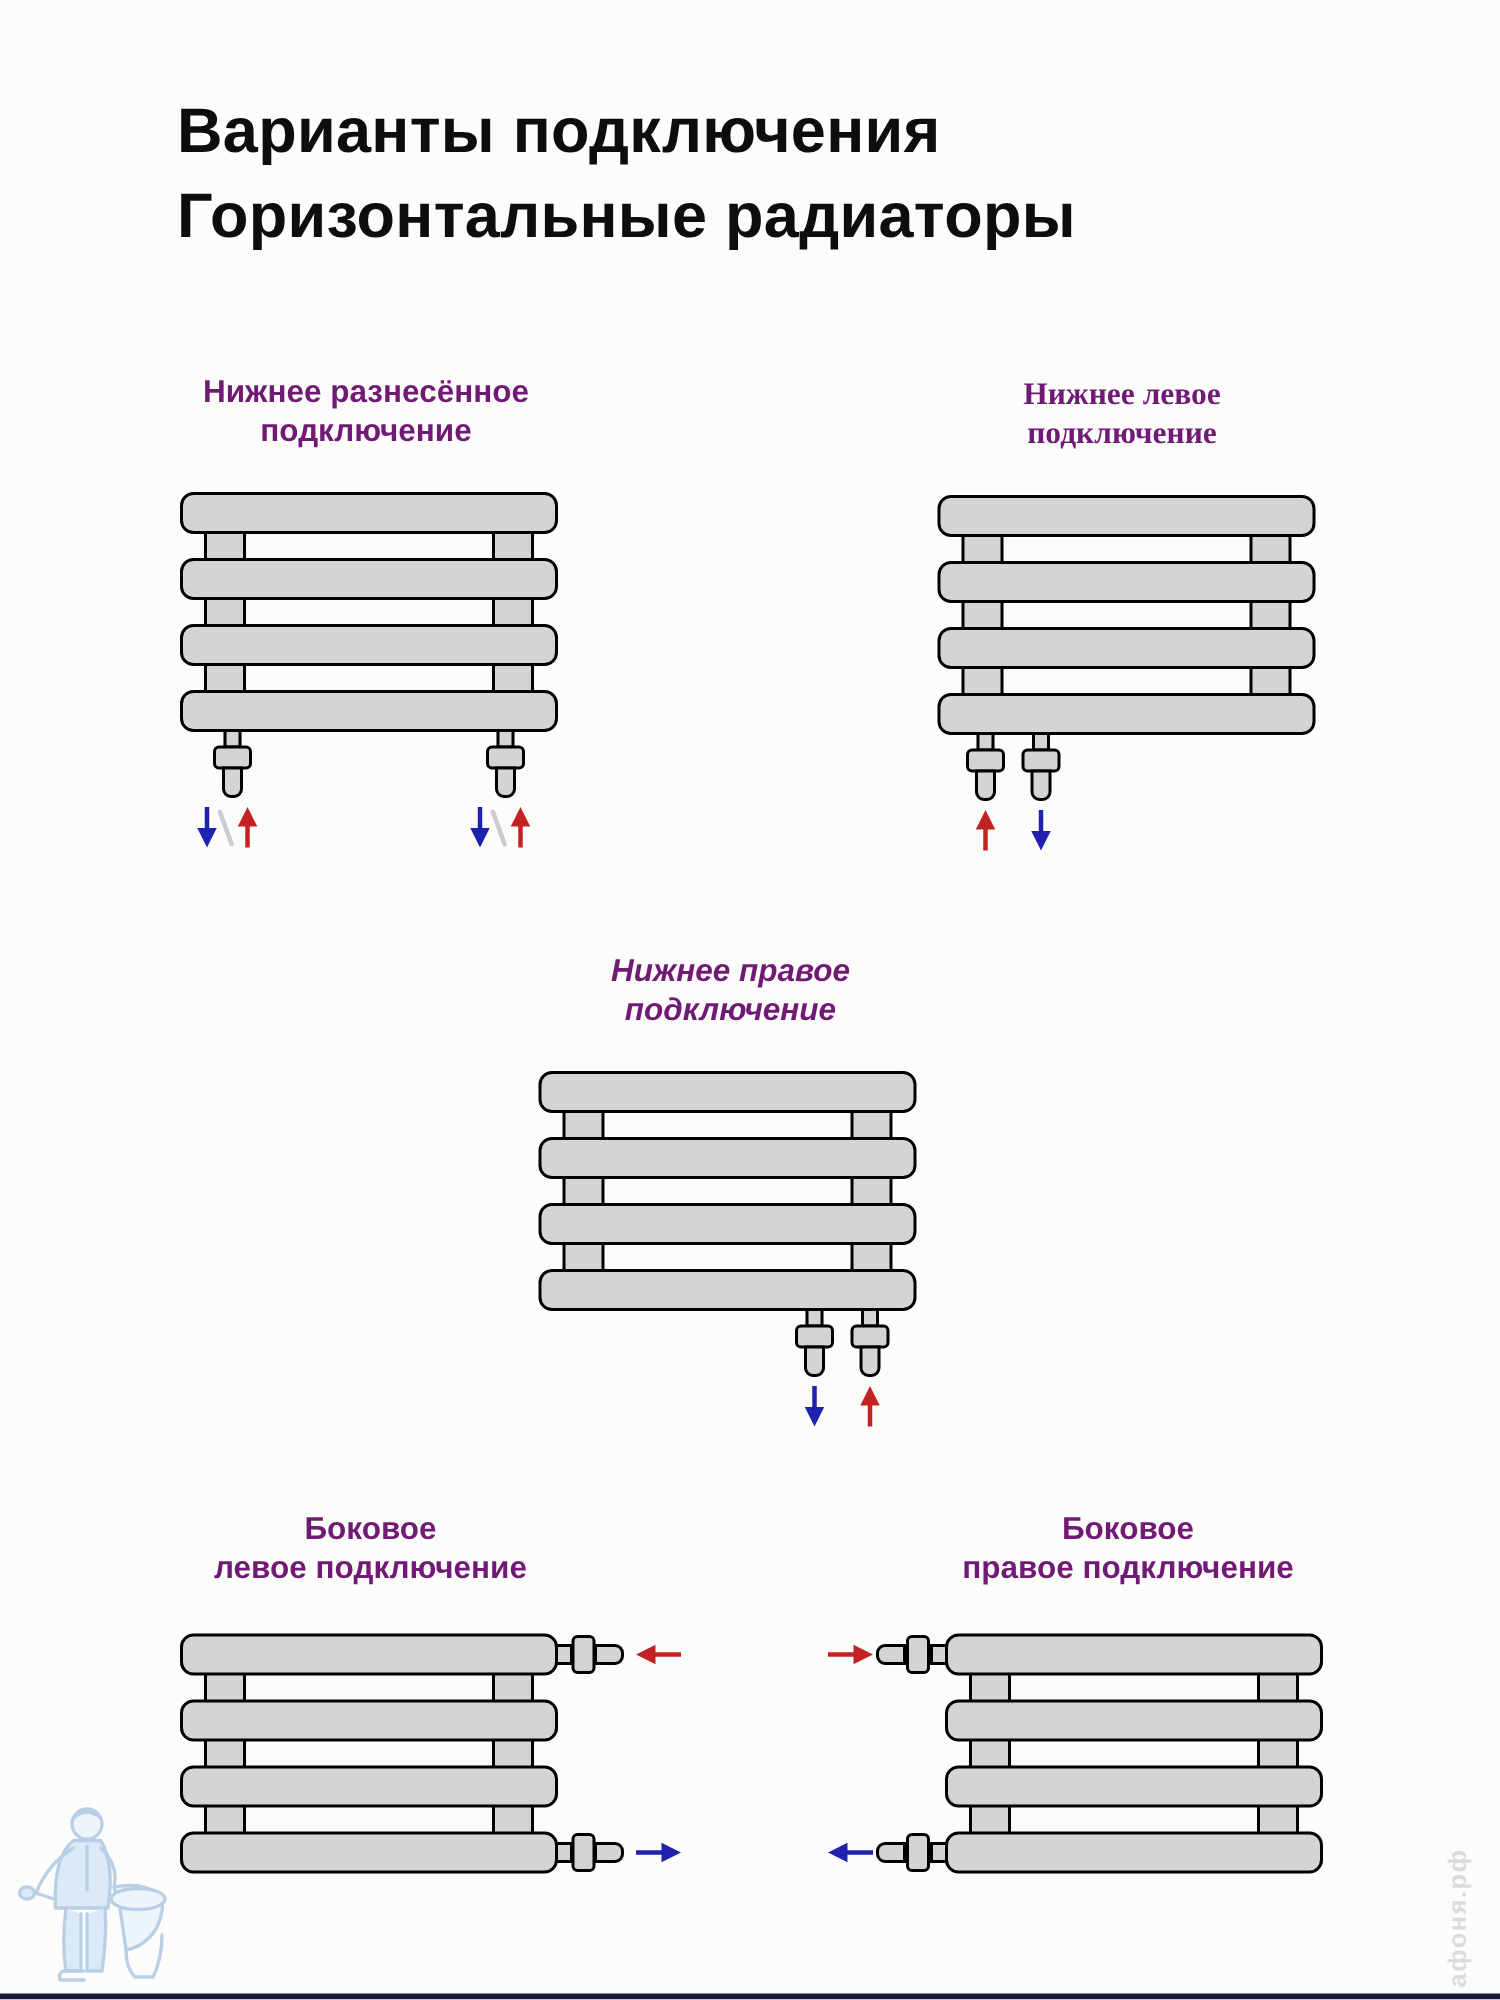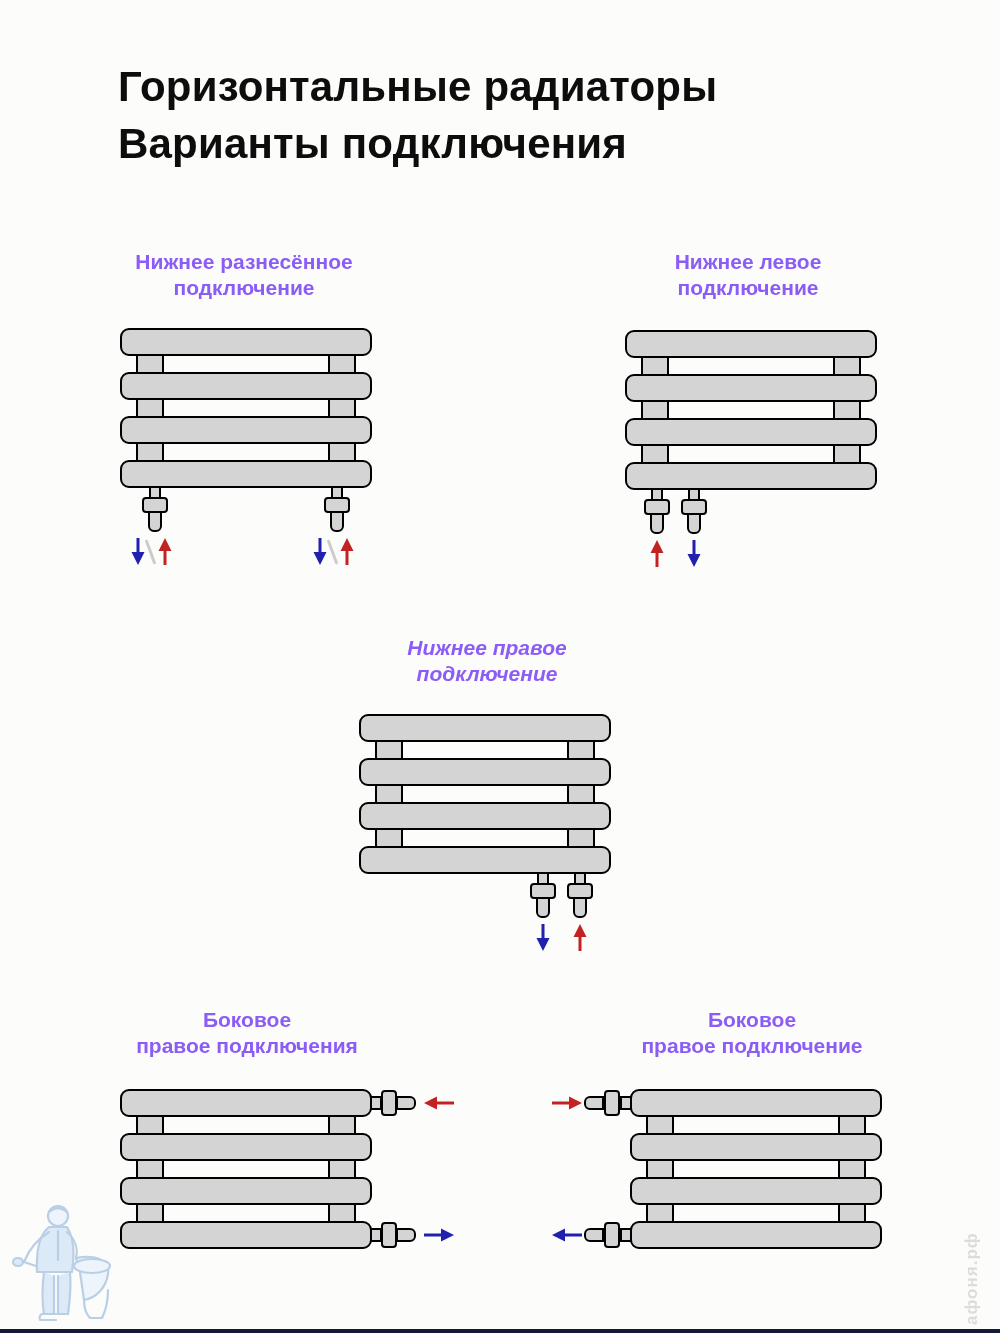--- a/index.html
+++ b/index.html
@@ -9,21 +9,21 @@
     font-family:"Liberation Sans", sans-serif;
     color:#0d0d0d;
   }
   .abs{position:absolute;}
   .title{
     left:118px;top:58px;width:820px;
     font-size:42px;font-weight:700;line-height:57px;letter-spacing:.2px;
   }
   .dlabel{
     width:300px;text-align:center;
-    font-size:21px;font-weight:700;line-height:26px;color:#8b5cf6;
+    font-size:21px;font-weight:700;line-height:26px;color:#701a75;
   }
   .radiator{width:252px;height:160px;}
   .bar{
     position:absolute;left:0;width:252px;height:28px;box-sizing:border-box;
     background:#d4d4d4;border:2px solid #000;border-radius:9px;z-index:2;
   }
   .b1{top:0}.b2{top:44px}.b3{top:88px}.b4{top:132px}
   .post{
     position:absolute;top:14px;width:28px;height:132px;box-sizing:border-box;
     background:#d4d4d4;border:2px solid #000;border-radius:4px;z-index:1;
@@ -48,22 +48,22 @@
     left:962px;top:1205px;height:120px;
     writing-mode:vertical-rl;transform:rotate(180deg);
     color:#dcdcdc;font-size:17px;font-weight:600;letter-spacing:1px;
   }
   .footerbar{left:0;top:1329px;width:1000px;height:4px;background:#141938;}
 </style>
 </head>
 <body>
 
 <div class="abs title">
+  <div>Варианты подключения</div>
   <div>Горизонтальные радиаторы</div>
-  <div>Варианты подключения</div>
 </div>
 
 <div>
   <div class="abs dlabel" style="left:94px;top:249px;">
     <div>Нижнее разнесённое</div>
     <div>подключение</div>
   </div>
   <div class="abs radiator" style="left:120px;top:328px;">
     <div class="post pl"></div>
     <div class="post pr"></div>
@@ -92,21 +92,21 @@
   <svg class="arr" style="left:313px;top:538px;" width="14" height="28" viewBox="0 0 14 28">
     <path class="blue" d="M5.5 0 L8.5 0 L8.5 14 L13.5 14 L7 27 L0.5 14 L5.5 14 Z"></path>
   </svg>
   <div class="slash" style="left:331px;top:539px;"></div>
   <svg class="arr" style="left:340px;top:538px;" width="14" height="28" viewBox="0 0 14 28">
     <path class="red" d="M5.5 27 L8.5 27 L8.5 13 L13.5 13 L7 0 L0.5 13 L5.5 13 Z"></path>
   </svg>
 </div>
 
 <div>
-  <div class="abs dlabel" style="left:598px;top:249px;">
+  <div class="abs dlabel" style="left:598px;top:249px;font-family:Liberation Serif, serif;">
     <div>Нижнее левое</div>
     <div>подключение</div>
   </div>
   <div class="abs radiator" style="left:625px;top:330px;">
     <div class="post pl"></div>
     <div class="post pr"></div>
     <div class="bar b1"></div>
     <div class="bar b2"></div>
     <div class="bar b3"></div>
     <div class="bar b4"></div>
@@ -154,21 +154,21 @@
     <path class="blue" d="M5.5 0 L8.5 0 L8.5 14 L13.5 14 L7 27 L0.5 14 L5.5 14 Z"></path>
   </svg>
   <svg class="arr" style="left:573px;top:924px;" width="14" height="28" viewBox="0 0 14 28">
     <path class="red" d="M5.5 27 L8.5 27 L8.5 13 L13.5 13 L7 0 L0.5 13 L5.5 13 Z"></path>
   </svg>
 </div>
 
 <div>
   <div class="abs dlabel" style="left:97px;top:1007px;">
     <div>Боковое</div>
-    <div>правое подключения</div>
+    <div>левое подключение</div>
   </div>
   <div class="abs radiator" style="left:120px;top:1089px;">
     <div class="post pl"></div>
     <div class="post pr"></div>
     <div class="bar b1"></div>
     <div class="bar b2"></div>
     <div class="bar b3"></div>
     <div class="bar b4"></div>
   </div>
 

